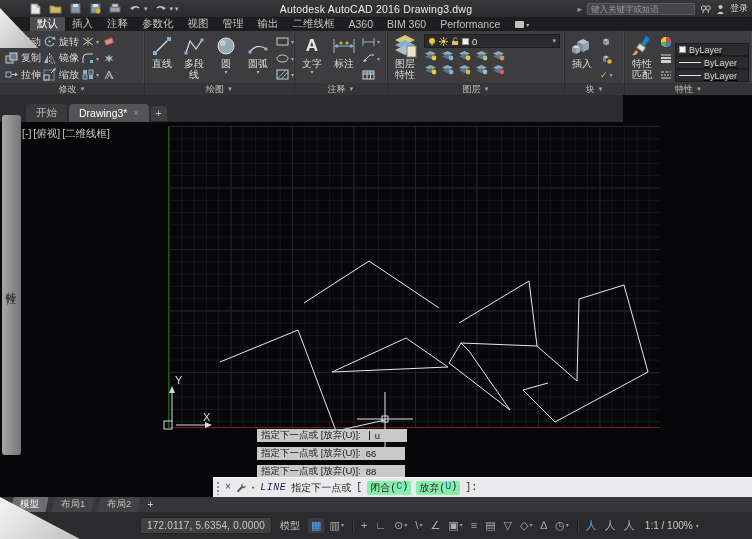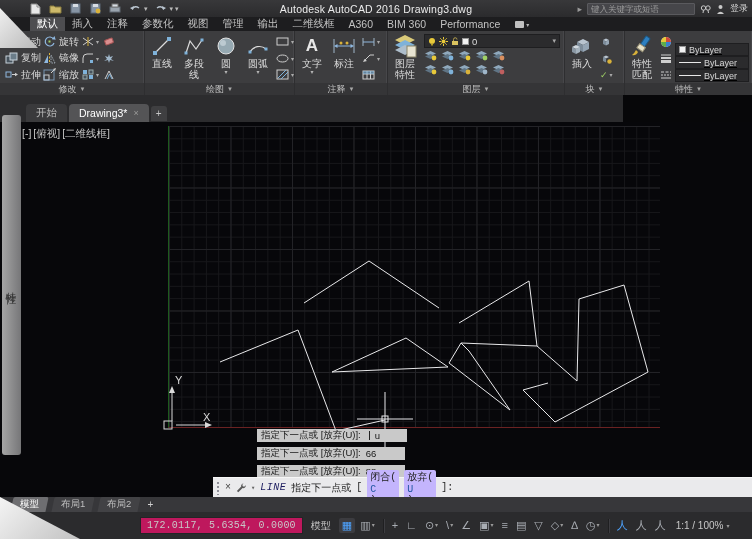--- a/index.html
+++ b/index.html
@@ -75,34 +75,34 @@
   .prompt{position:absolute;height:13px;background:#c9c9c9;color:#161616;font-size:9.5px;display:flex;align-items:center;padding:0 4px;white-space:nowrap;}
   .prompt .pval{margin-left:5px;}
   .caret{display:inline-block;width:1px;height:9px;background:#222;margin-left:8px;}
 
   
   .cmddock{position:absolute;left:213px;top:355px;width:539px;height:20px;background:#eaeaec;border-top:1px solid #f6f6f6;display:flex;align-items:center;gap:5px;padding:0 6px 0 3px;font-family:"Liberation Mono","DejaVu Sans Mono",monospace;font-size:10px;color:#222;}
   .grip{width:4px;height:14px;background-image:radial-gradient(circle,#8f8f98 1px,transparent 1.2px);background-size:4px 4px;}
   .cbtn{color:#444;font-size:10px;display:inline-flex;align-items:center;}
   .cdd{color:#666;font-size:7px;}
   .ccmd{color:#1b1b5e;letter-spacing:.5px;font-style:italic;}
-  .chip{background:#c4b5fd;border-radius:2px;padding:0 3px;display:inline-flex;flex-direction:column;}
+  .chip{background:#86efac;border-radius:2px;padding:0 3px;display:inline-flex;}
   .chip .key{color:#2157a4;}
   .cbr{color:#222;}
 
   
   .layoutbar{position:absolute;left:0;top:497px;width:752px;height:15px;background:#37373a;display:flex;align-items:center;gap:6px;padding-left:12px;font-size:9.5px;color:#bfbfbf;}
   .ltab{padding:1px 8px;border-radius:2px 2px 0 0;background:#424245;transform:skewX(-12deg);}
   .ltab>span{display:inline-block;transform:skewX(12deg);}
   .ltab.active{background:#6e6e71;color:#fff;}
   .lplus{color:#cfcfcf;font-size:10px;margin-left:2px;}
 
   
   .statusbar{position:absolute;left:0;top:512px;width:752px;height:27px;background:#2b2b2d;display:flex;align-items:center;font-size:10px;color:#c8c8c8;padding-left:140px;gap:4px;}
-  .coords{background:#be185d;border:1px solid #242426;padding:2px 6px;letter-spacing:.2px;white-space:nowrap;font-family:Liberation Mono, monospace;}
+  .coords{background:#404040;border:1px solid #242426;padding:2px 6px;letter-spacing:.2px;white-space:nowrap;}
   .modelbtn{padding:2px 4px;}
   .sicons{display:flex;align-items:center;gap:2px;}
   .sicon{display:inline-flex;align-items:center;gap:1px;padding:2px 3px;color:#a9adb3;font-size:11px;line-height:11px;border-radius:2px;}
   .sicon.active{background:#3c3c40;}
   .sicon.active>span:first-child{color:#4da3ff;}
   .sdd{font-size:6px;color:#9a9a9a;}
   .ssep{width:1px;height:14px;background:#1f1f21;margin:0 3px;box-shadow:1px 0 0 #3d3d41;}
   .zoomchip{display:flex;align-items:center;gap:3px;padding:2px 3px;white-space:nowrap;}
 
   

